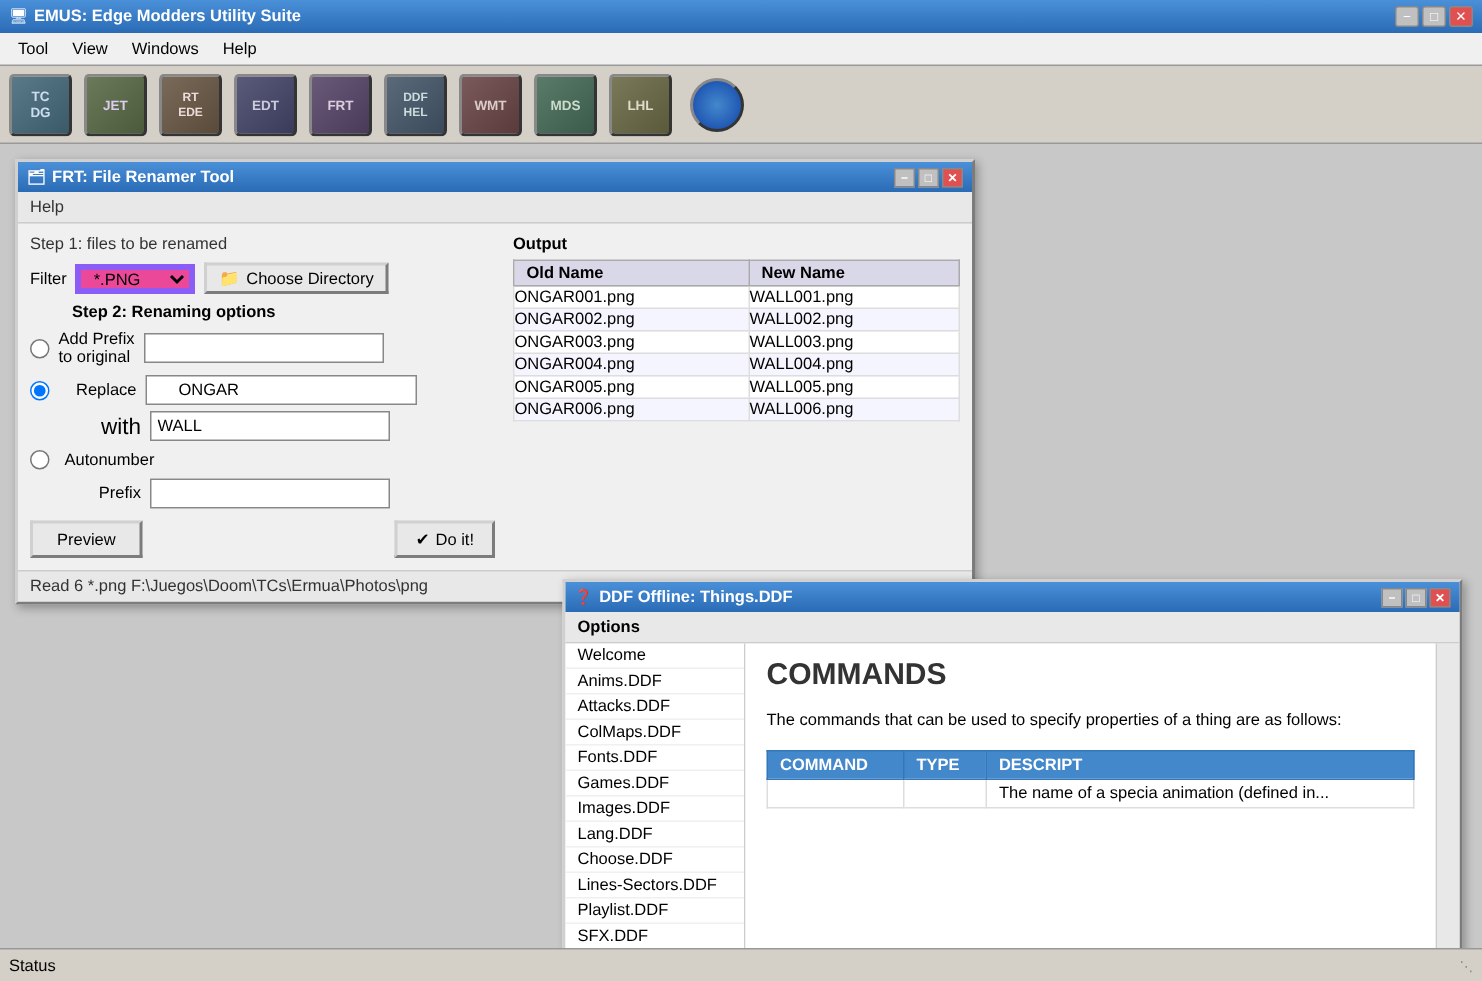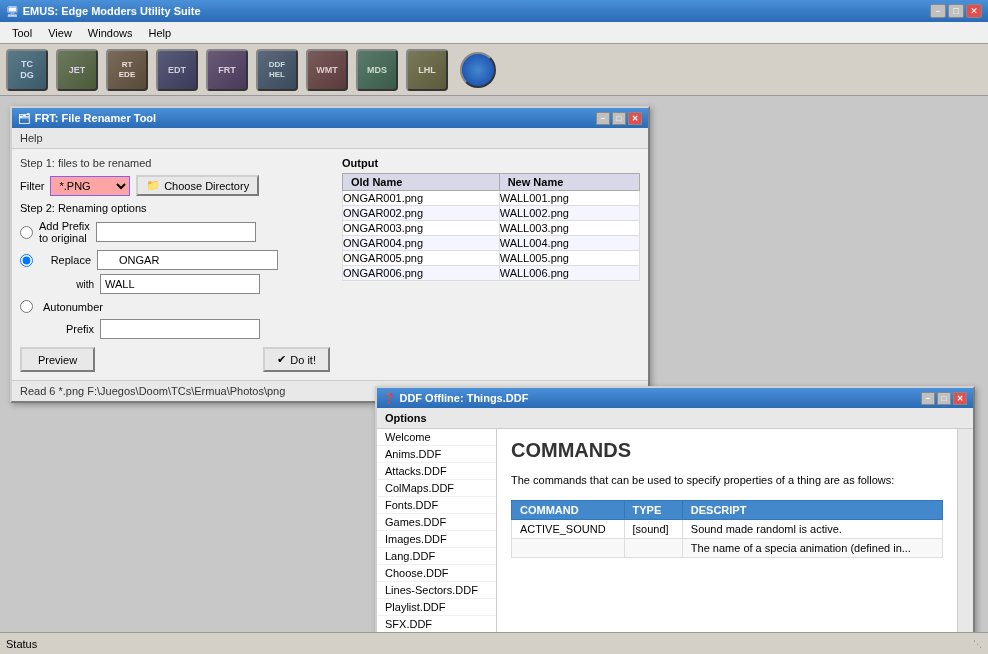--- a/index.html
+++ b/index.html
@@ -152,22 +152,22 @@
 
     .frt-body { display: flex; padding: 8px; gap: 12px; }
     .frt-left { width: 310px; }
     .frt-right { flex: 1; }
 
     .step-label { font-size: 11px; font-weight: normal; margin-bottom: 6px; color: #333; }
 
     .filter-row { display: flex; align-items: center; gap: 6px; margin-bottom: 6px; }
     .filter-label { font-size: 11px; }
     .filter-select {
-      background: #fca5a5;
-      border: 1px solid #8b5cf6;
+      background: #ec4899;
+      border: 4px solid #8b5cf6;
       height: 20px;
       padding: 0 4px;
       font-size: 11px;
       width: 80px;
     }
     .choose-dir-btn {
       background: #e8e8e8;
       border: 2px outset #d0d0d0;
       padding: 2px 8px;
       font-size: 11px;
@@ -178,35 +178,35 @@
       font-size: 10px;
       color: #333;
       background: #fff;
       border: 1px solid #aaa;
       padding: 2px 4px;
       margin-bottom: 8px;
       height: 18px;
       overflow: hidden;
     }
 
-    .step2-label { font-size: 11px; font-weight: normal; margin-bottom: 6px; margin-top: 4px; }
+    .step2-label { font-size: 11px; font-weight: bold; margin-bottom: 6px; margin-top: 4px; margin-left: 28px; }
     .radio-row { display: flex; align-items: center; gap: 6px; margin-bottom: 6px; }
     .radio-row input[type=radio] { cursor: pointer; }
     .radio-label { font-size: 11px; }
     .text-input {
       background: #fff;
       border: 1px solid #888;
       height: 20px;
       padding: 0 4px;
       font-size: 11px;
       width: 160px;
     }
     .replace-row { display: flex; align-items: center; margin-bottom: 4px; }
     .replace-label { width: 70px; text-align: right; font-size: 11px; padding-right: 6px; }
-    .with-label { width: 70px; text-align: right; font-size: 10px; padding-right: 6px; }
+    .with-label { width: 70px; text-align: right; font-size: 15px; padding-right: 6px; }
     .prefix-row { display: flex; align-items: center; margin-bottom: 8px; }
     .prefix-label { width: 70px; text-align: right; font-size: 11px; padding-right: 6px; }
 
     .action-btns { display: flex; gap: 8px; margin-top: 8px; justify-content: space-between; }
     .preview-btn {
       background: #e8e8e8;
       border: 2px outset #d0d0d0;
       padding: 4px 16px;
       font-size: 11px;
       cursor: pointer;
@@ -491,25 +491,20 @@
         <div class="commands-desc">The commands that can be used to specify properties of a thing are as follows:</div>
         <table class="commands-table">
           <thead>
             <tr>
               <th>COMMAND</th>
               <th>TYPE</th>
               <th>DESCRIPT</th>
             </tr>
           </thead>
           <tbody id="commands-tbody">
-          <tr>
-                <td>ACTIVE_SOUND</td>
-                <td>[sound]</td>
-                <td>Sound made randoml is active.</td>
-              </tr>
               <tr>
                 <td></td>
                 <td></td>
                 <td>The name of a specia animation (defined in...</td>
               </tr>
             </tbody>
         </table>
       </div>
 
       <div class="ddf-scrollbar-right"></div>

